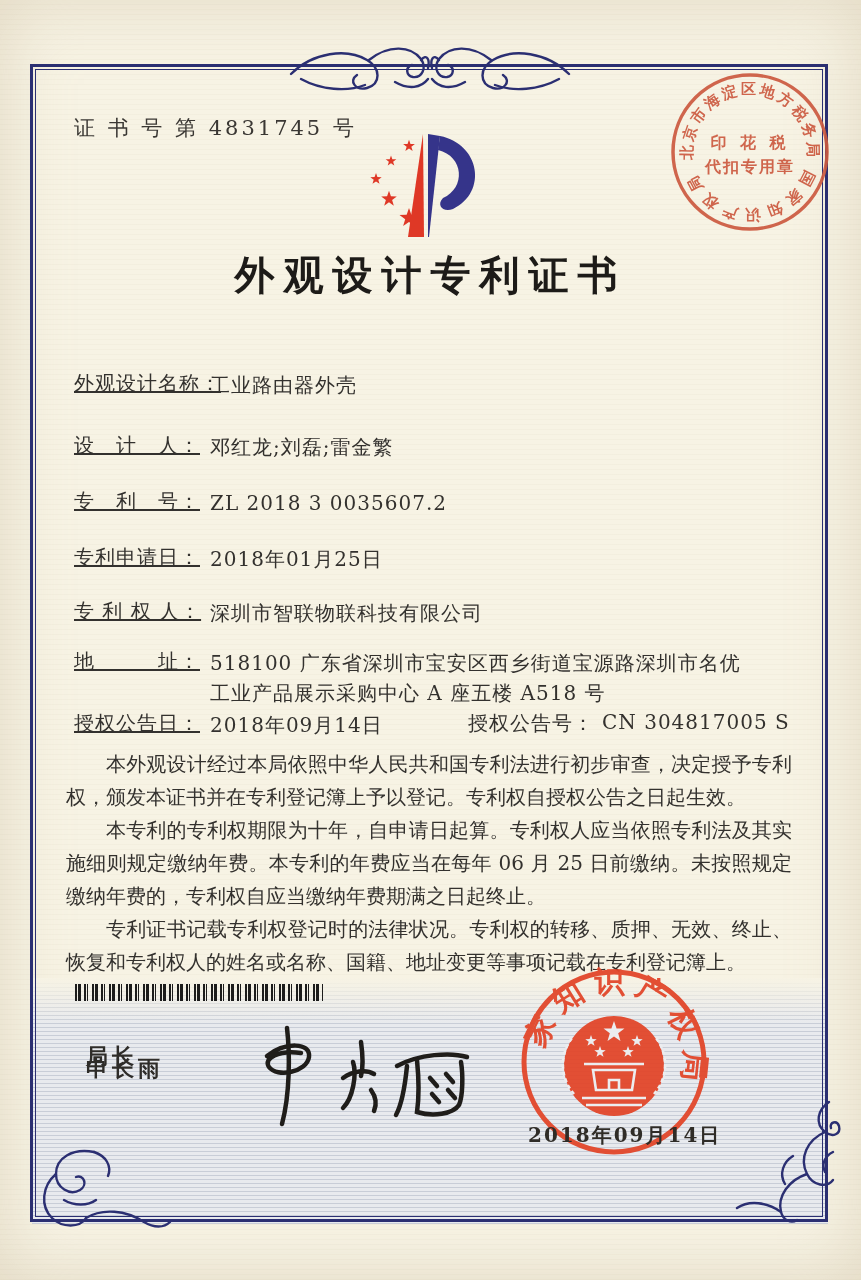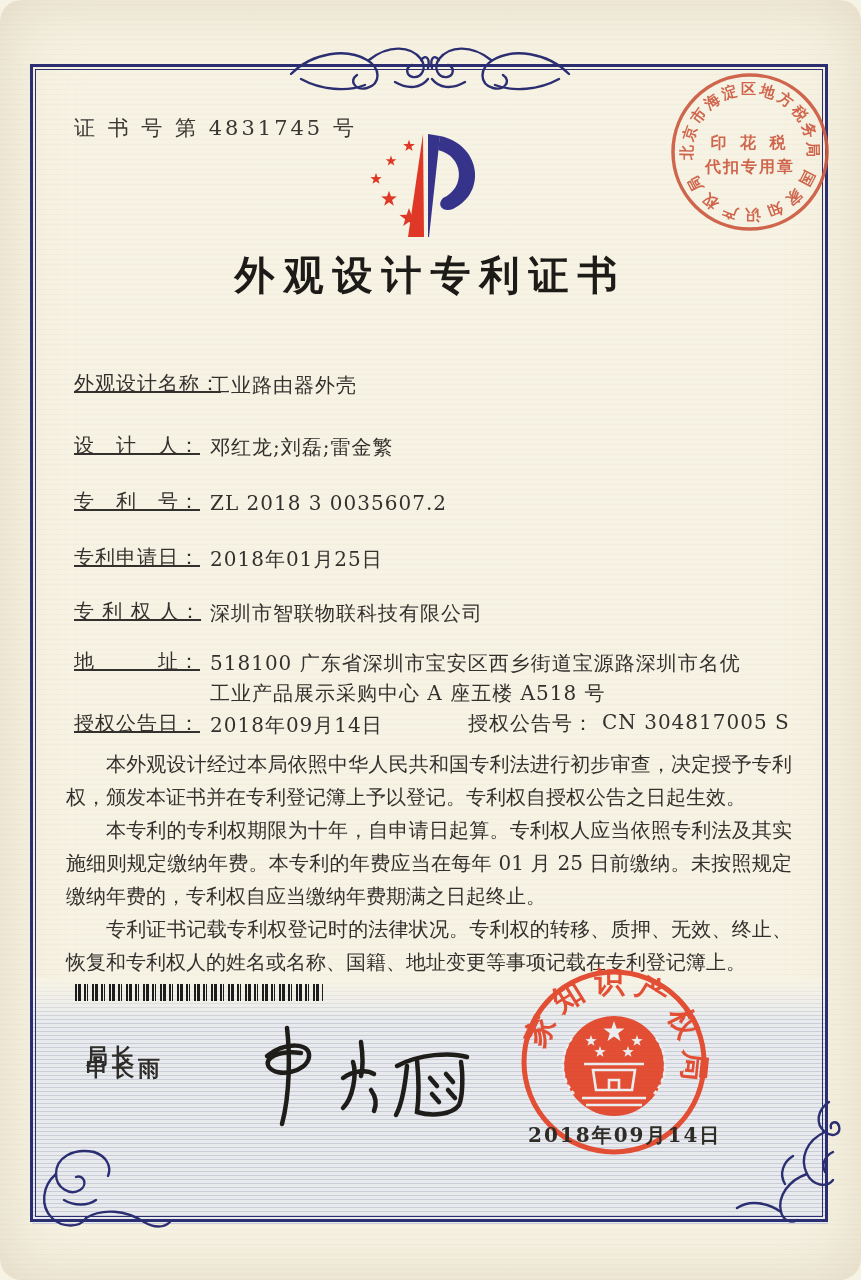--- a/index.html
+++ b/index.html
@@ -7,21 +7,20 @@
     width:861px;height:1280px;position:relative;overflow:hidden;
     background:#f7f3e4;
     font-family:"DejaVu Serif","Liberation Serif",serif;
     color:#33312e;
   }
   .page{position:absolute;inset:0;
     background:
       repeating-linear-gradient(0deg, rgba(190,180,150,0.07) 0 1px, rgba(0,0,0,0) 1px 5px),
       #f7f3e4;
     box-shadow: inset 0 0 70px rgba(186,166,132,0.35);
-    border-radius: 21px;
   }
   
   .wavy{
     position:absolute;left:32px;top:978px;width:796px;height:246px;z-index:1;
     background:
       repeating-linear-gradient(0deg, rgba(118,130,156,0.28) 0 1px, rgba(0,0,0,0) 1px 4px),
       #e8eaee;
   }
   .wavy::after{content:"";position:absolute;inset:0;
     background:linear-gradient(180deg,#f7f3e4 0,rgba(247,243,228,0) 46px);}
@@ -179,21 +178,21 @@
   </div>
   <div class="row" style="top:710px;">
     <span class="lab">授权公告日：</span>
     <span class="val">2018年09月14日</span>
     <span class="lab2">授权公告号：</span>
     <span class="val2">CN 304817005 S</span>
   </div>
 
   <div class="paras">
     <p>本外观设计经过本局依照中华人民共和国专利法进行初步审查，决定授予专利权，颁发本证书并在专利登记簿上予以登记。专利权自授权公告之日起生效。</p>
-    <p>本专利的专利权期限为十年，自申请日起算。专利权人应当依照专利法及其实施细则规定缴纳年费。本专利的年费应当在每年 01 月 25 日前缴纳。未按照规定缴纳年费的，专利权自应当缴纳年费期满之日起终止。</p>
+    <p>本专利的专利权期限为十年，自申请日起算。专利权人应当依照专利法及其实施细则规定缴纳年费。本专利的年费应当在每年 06 月 25 日前缴纳。未按照规定缴纳年费的，专利权自应当缴纳年费期满之日起终止。</p>
     <p>专利证书记载专利权登记时的法律状况。专利权的转移、质押、无效、终止、恢复和专利权人的姓名或名称、国籍、地址变更等事项记载在专利登记簿上。</p>
   </div>
 
   <div class="barcode"></div>
 
   <div class="director" style="top:1042px;">局长</div>
   <div class="director" style="top:1054px;">申长雨</div>
 
   <svg class="sig-svg" width="250" height="125" viewBox="0 0 250 125">
     <g fill="none" stroke="#1f1d1a" stroke-width="4.5" stroke-linecap="round">

